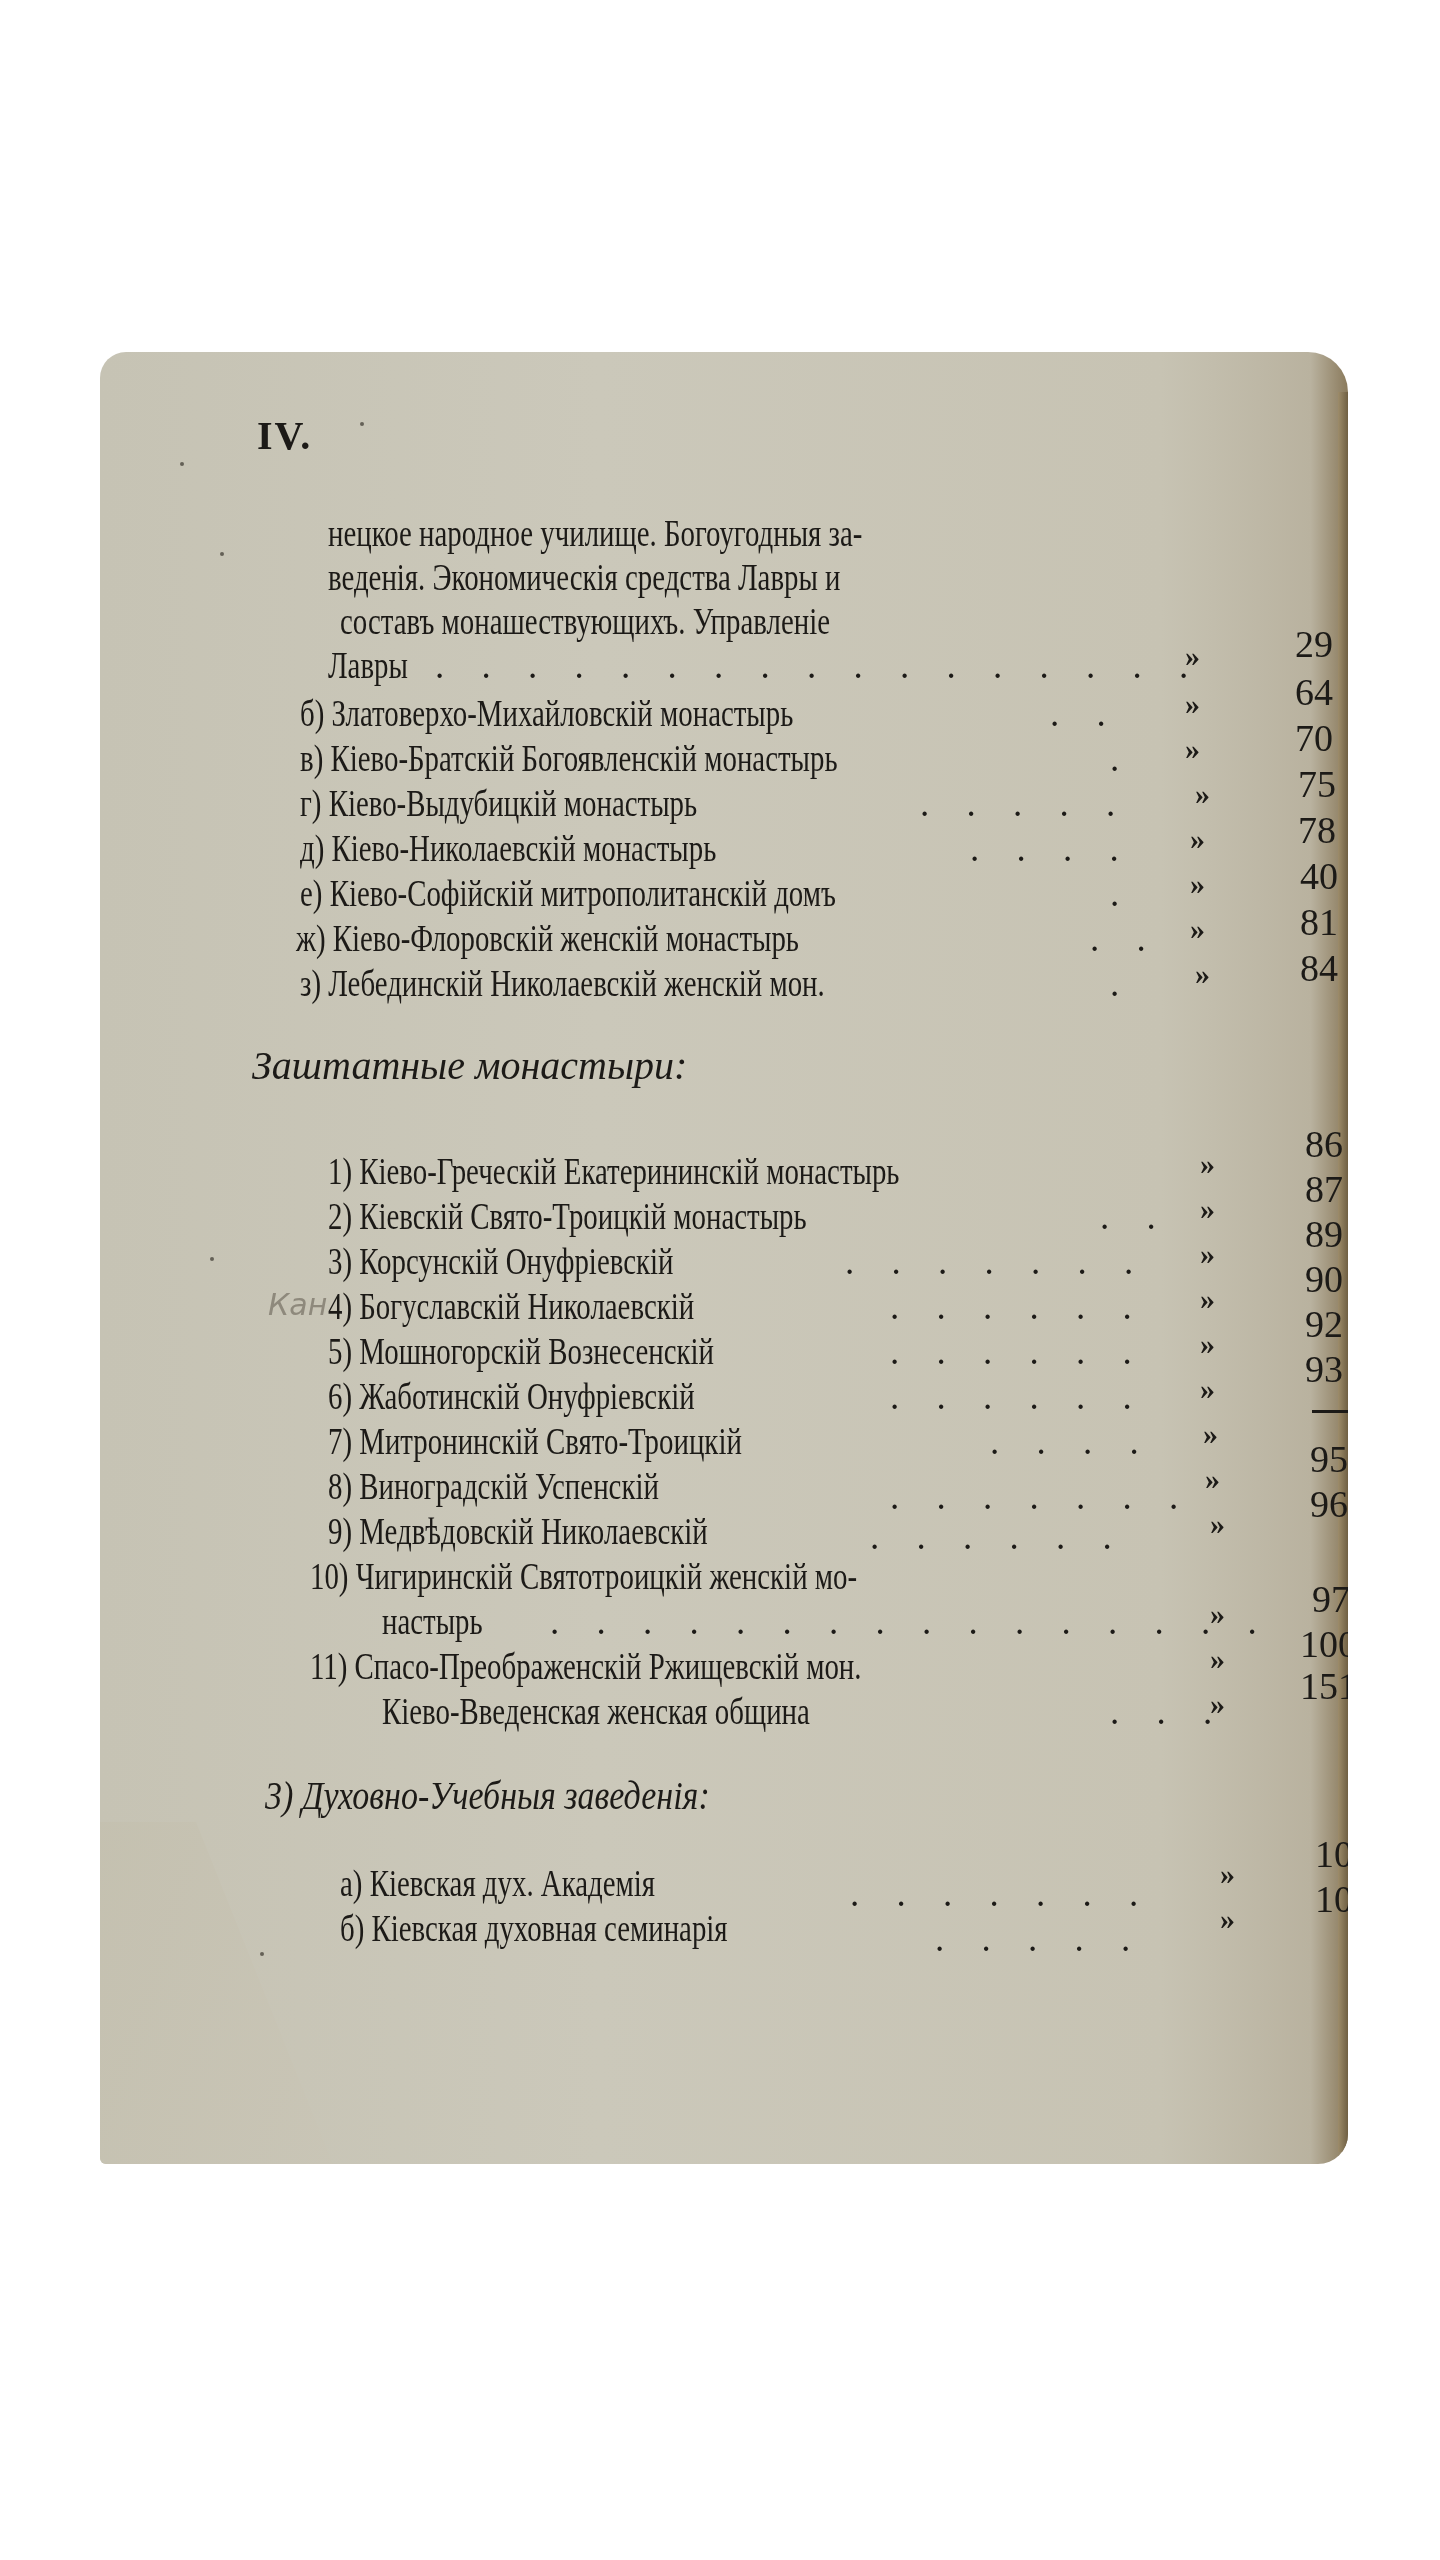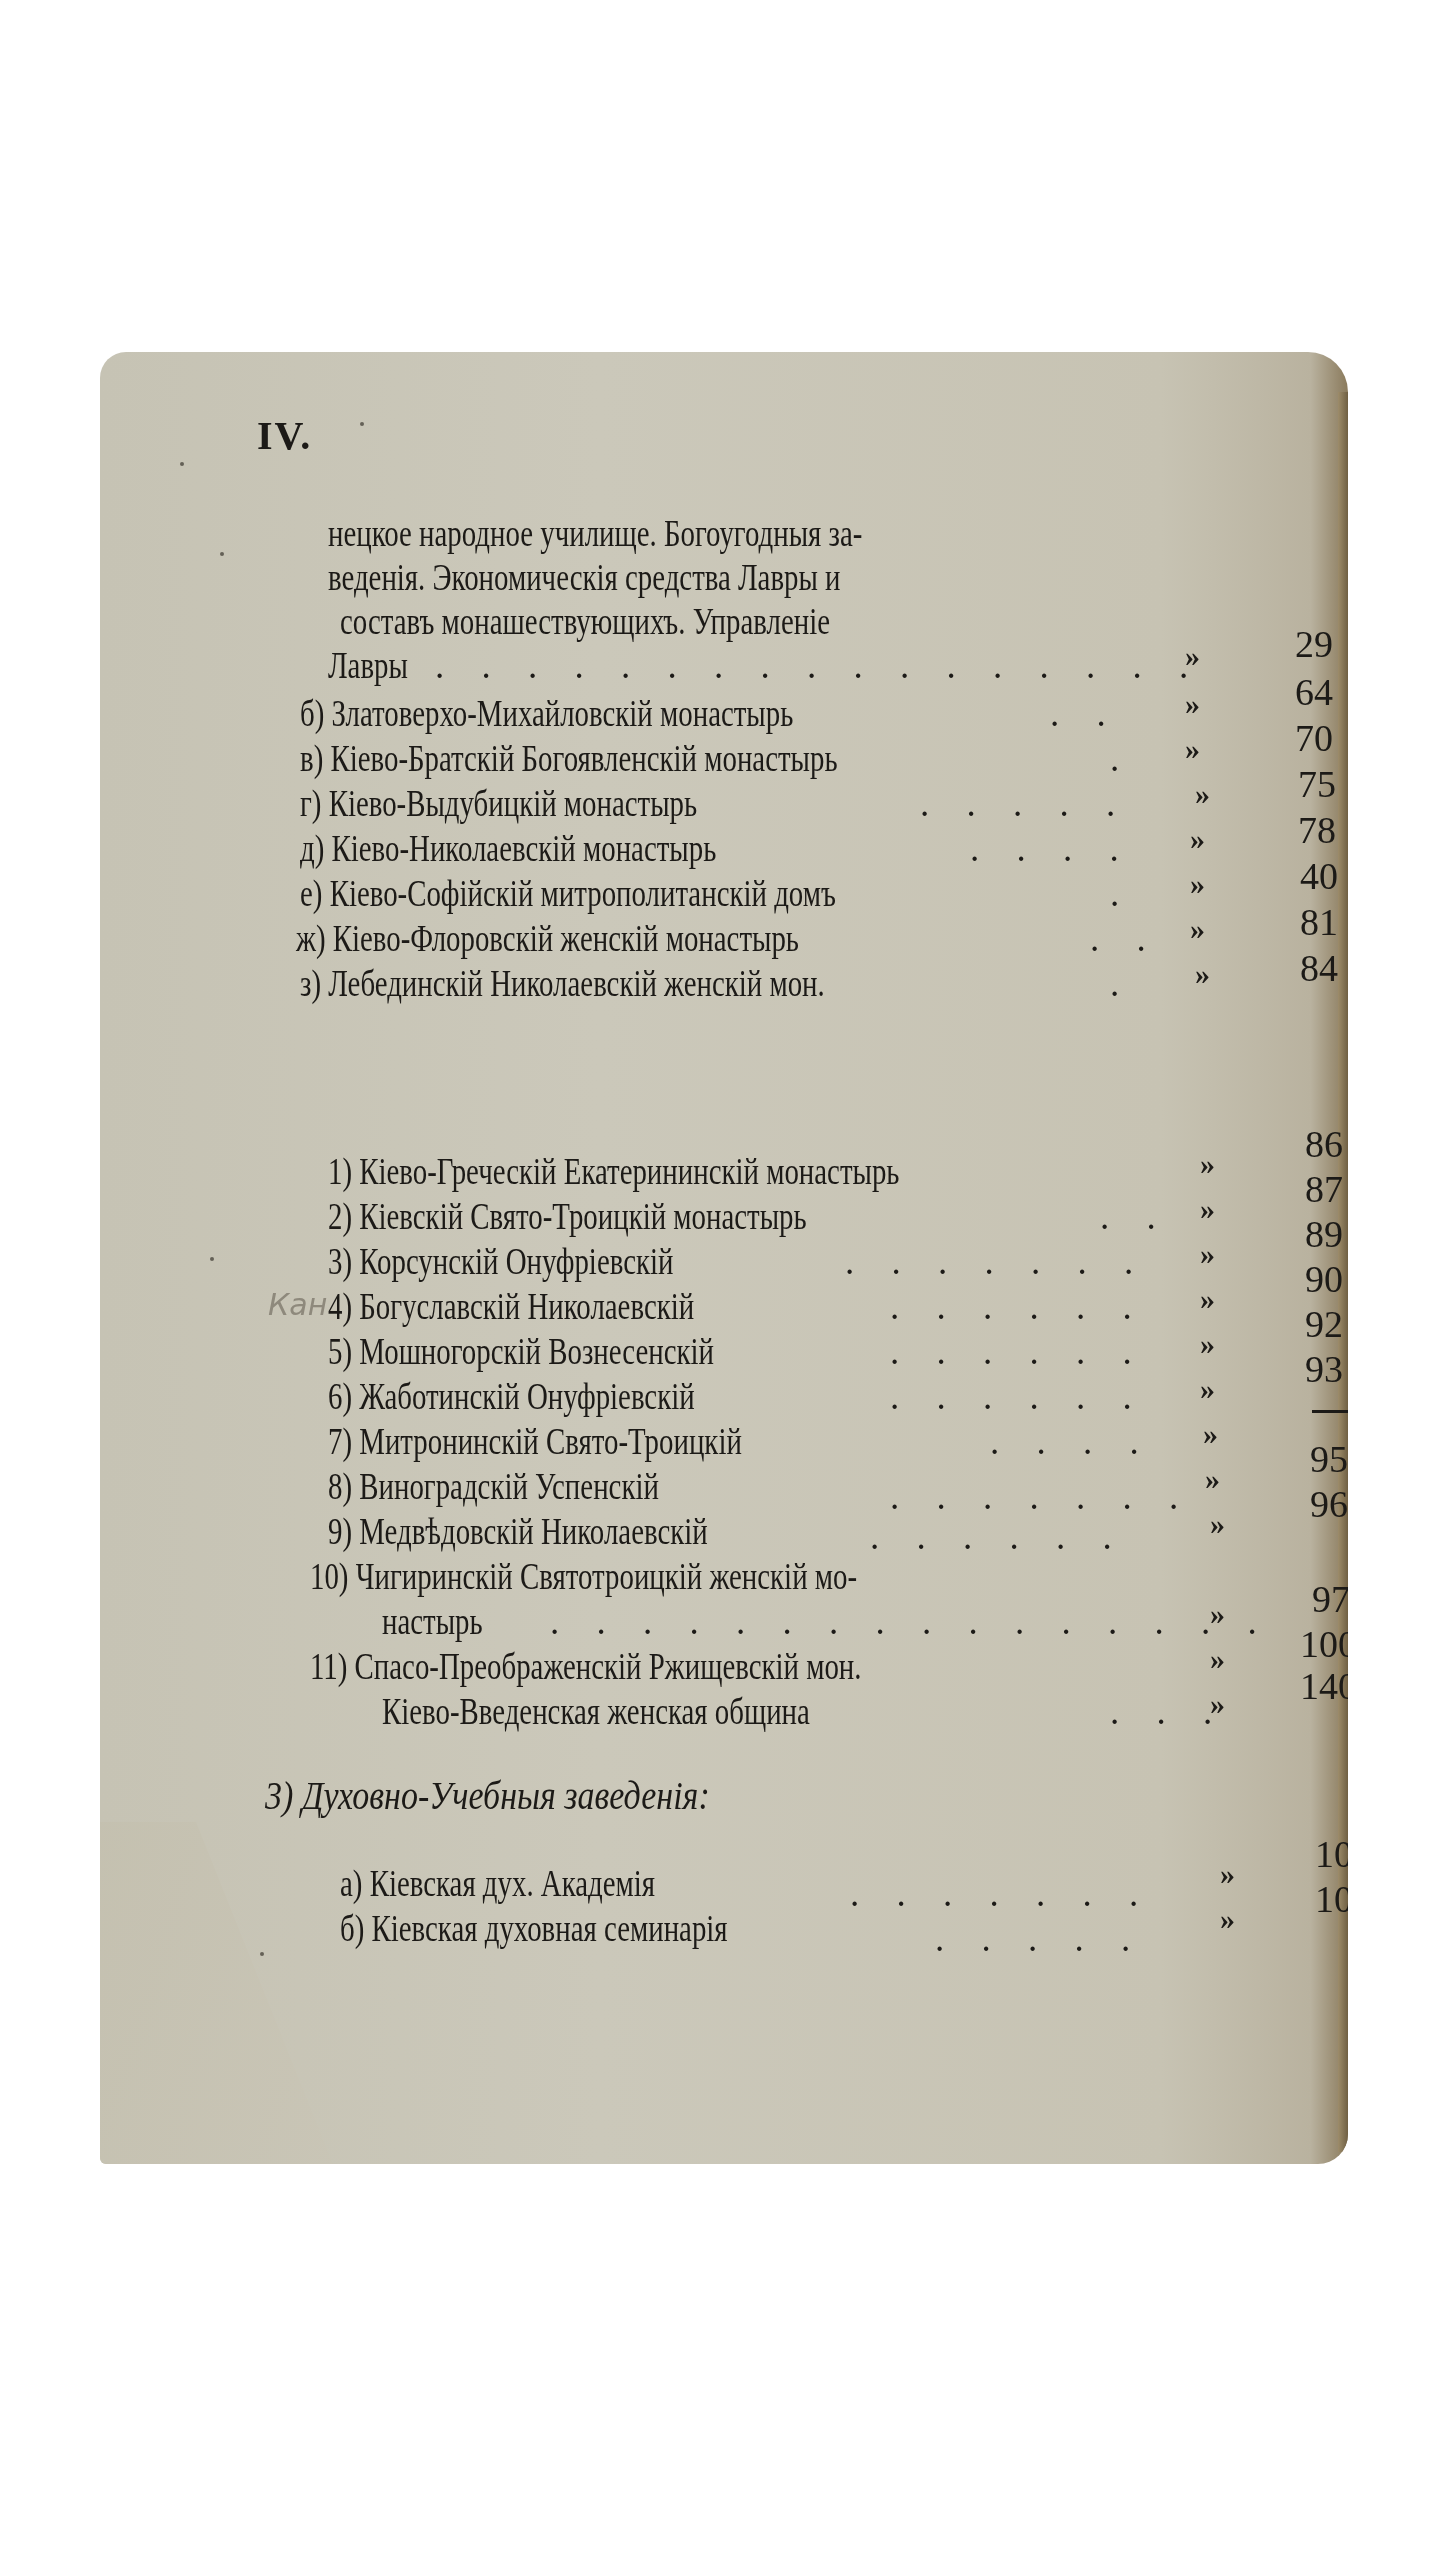--- a/index.html
+++ b/index.html
@@ -153,20 +153,21 @@
   <div class="line cond" style="left:196px;top:565px"><span>ж)</span> <span>Кіево-Флоровскій женскій монастырь</span></div>
   <div class="dots" style="left:990px;top:565px">. .</div>
   <div class="ditto" style="left:1090px;top:555px">»</div>
   <div class="pg" style="left:1200px;top:548px">81</div>
 
   <div class="line cond" style="left:200px;top:610px"><span>з)</span> <span>Лебединскій Николаевскій женскій мон.</span></div>
   <div class="dots" style="left:1010px;top:610px">.</div>
   <div class="ditto" style="left:1095px;top:600px">»</div>
   <div class="pg" style="left:1200px;top:594px">84</div>
 
+  <div class="heading-italic" style="left:152px;top:690px">Заштатные монастыри:</div>
 
   <div class="pg" style="left:1205px;top:770px">86</div>
 
   <div class="line cond" style="left:228px;top:798px"><span>1)</span> <span>Кіево-Греческій Екатерининскій монастырь</span></div>
   <div class="ditto" style="left:1100px;top:790px">»</div>
   <div class="pg" style="left:1205px;top:815px">87</div>
 
   <div class="line cond" style="left:228px;top:843px"><span>2)</span> <span>Кіевскій Свято-Троицкій монастырь</span></div>
   <div class="dots" style="left:1000px;top:843px">. .</div>
   <div class="ditto" style="left:1100px;top:835px">»</div>
@@ -214,21 +215,21 @@
   <div class="ditto" style="left:1110px;top:1240px">»</div>
   <div class="pg" style="left:1212px;top:1225px">97</div>
 
   <div class="line cond" style="left:210px;top:1293px"><span>11)</span> <span>Спасо-Преображенскій Ржищевскій мон.</span></div>
   <div class="ditto" style="left:1110px;top:1285px">»</div>
   <div class="pg" style="left:1200px;top:1270px">100</div>
 
   <div class="line cond" style="left:282px;top:1338px">Кіево-Введенская женская община</div>
   <div class="dots" style="left:1010px;top:1338px">. . .</div>
   <div class="ditto" style="left:1110px;top:1330px">»</div>
-  <div class="pg" style="left:1200px;top:1312px">140</div>
+  <div class="pg" style="left:1200px;top:1312px">151</div>
 
   <div class="heading-italic" style="left:165px;top:1420px;transform:scaleX(0.85);transform-origin:left top">3) Духовно-Учебныя заведенія:</div>
 
   <div class="line cond" style="left:240px;top:1510px"><span>а)</span> <span>Кіевская дух. Академія</span></div>
   <div class="dots" style="left:750px;top:1520px">. . . . . . .</div>
   <div class="ditto" style="left:1120px;top:1500px">»</div>
   <div class="pg" style="left:1215px;top:1480px">10</div>
 
   <div class="line cond" style="left:240px;top:1555px"><span>б)</span> <span>Кіевская духовная семинарія</span></div>
   <div class="dots" style="left:835px;top:1565px">. . . . .</div>

